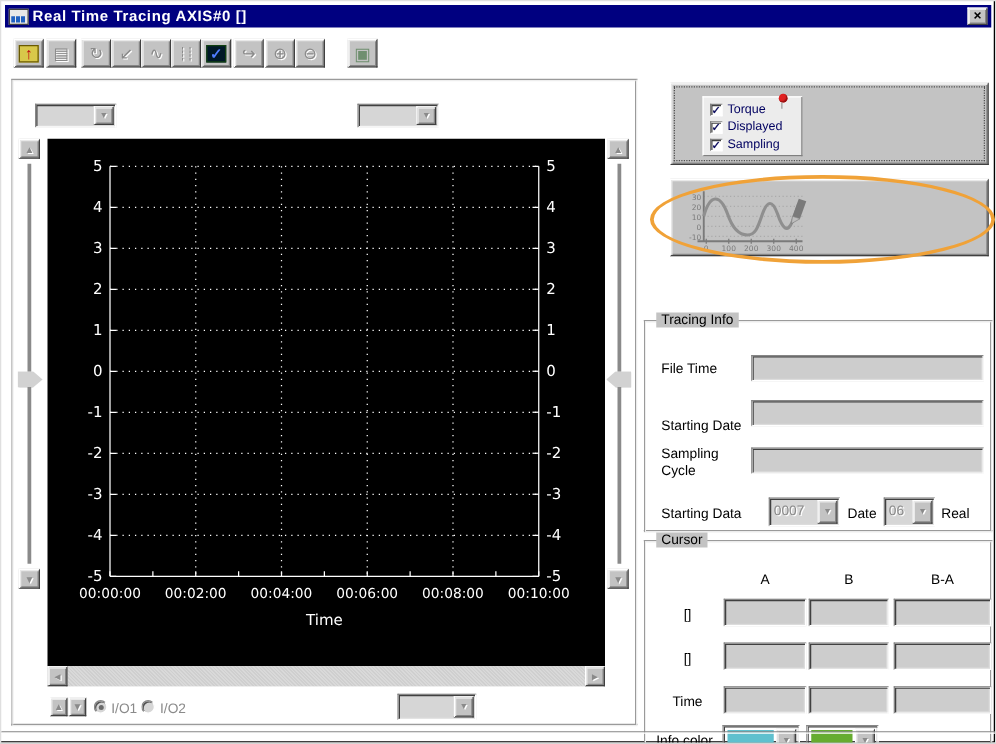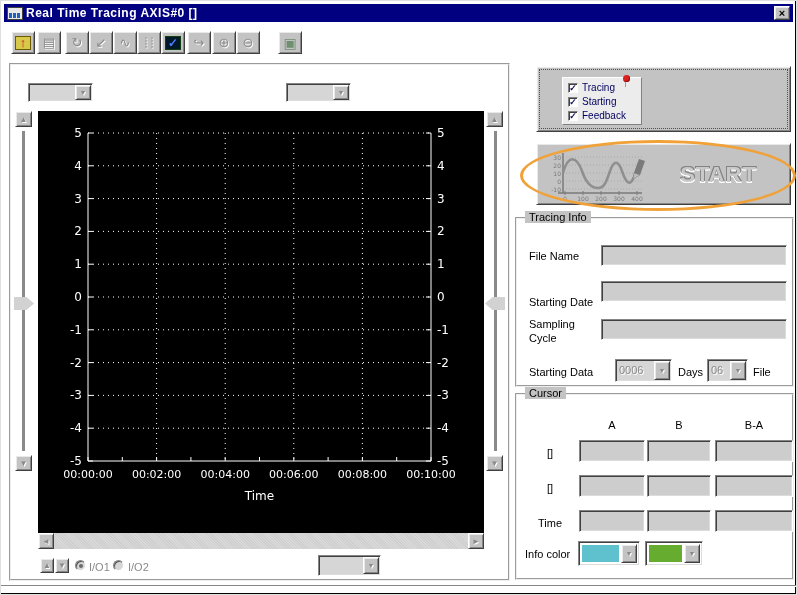--- a/index.html
+++ b/index.html
@@ -5,21 +5,21 @@
   * { margin:0; padding:0; box-sizing:border-box; }
   html,body { width:797px; height:595px; background:#808080; }
   body { font-family:"Liberation Sans", sans-serif; font-size:11px; color:#000; }
   .window { position:relative; width:797px; height:595px; background:#ffffff;
             border:1px solid #dfdfdf; box-shadow: inset -1px -1px 0 #000, inset 1px 1px 0 #fff; overflow:hidden; }
   
   .raised { background:#C3C3C3; border:1px solid; border-color:#fff #404040 #404040 #fff;
             box-shadow: inset 1px 1px 0 #e9e9e9, inset -1px -1px 0 #868686; }
   .sunken { border:1px solid; border-color:#868686 #fff #fff #868686;
             box-shadow: inset 1px 1px 0 #404040, inset -1px -1px 0 #dcdcdc; }
-  .gbox   { position:absolute; border:2px groove #eeeeee; }
+  .gbox   { position:absolute; border:2px groove #eeeeee;margin-top:39px; }
   .gbox > .legend { position:absolute; top:-8px; left:8px; background:#C3C3C3; padding:0 4px; }
   .lbl { position:absolute; color:#000; }
   .field { position:absolute; background:#cdcdcd; }
   
   .titlebar { position:absolute; left:3px; top:3px; right:3px; height:18px; background:#000080;
               display:flex; align-items:center; padding:0 2px; }
   .title-icon { width:16px; height:13px; background:#e8e8e8; border:1px solid #404040; position:relative; margin:0 3px 0 1px; }
   .title-icon::after { content:""; position:absolute; left:1px; top:5px; width:11px; height:5px;
               background:linear-gradient(90deg,#2060c0 0 3px,#e8e8e8 0 4px,#2060c0 0 7px,#e8e8e8 0 8px,#2060c0 0); }
   .title-text { color:#fff; font-weight:bold; font-size:12px; letter-spacing:0.5px; }
@@ -248,29 +248,29 @@
       <span class="cbtn raised">▼</span>
     </div>
   </div>
 
   <div class="bigbtn raised" style="top:65px;height:66px">
     <div class="focus-ring"></div>
     <div class="mini-panel">
       <span class="pin"></span>
       <div class="cbrow" style="top:4px">
         <span class="cbbox">✓</span>
-        <span>Tracing</span>
+        <span>Torque</span>
       </div>
       <div class="cbrow" style="top:18px">
         <span class="cbbox">✓</span>
-        <span>Starting</span>
+        <span>Displayed</span>
       </div>
       <div class="cbrow" style="top:32px">
         <span class="cbbox">✓</span>
-        <span>Feedback</span>
+        <span>Sampling</span>
       </div>
     </div>
   </div>
 
   <div class="bigbtn raised" style="top:142px;height:62px">
     <div style="position:absolute;left:13px;top:7px;width:100px;height:50px" id="start-icon-host"><svg width="100" height="50" viewBox="0 0 100 50">
           <line x1="13" y1="6" x2="92" y2="6" stroke="#aaa" stroke-dasharray="1 2"></line>
           <text x="11" y="9" fill="#7a7a7a" text-anchor="end" font-size="6">30</text>
           <line x1="13" y1="14" x2="92" y2="14" stroke="#aaa" stroke-dasharray="1 2"></line>
           <text x="11" y="17" fill="#7a7a7a" text-anchor="end" font-size="6">20</text>
@@ -289,54 +289,53 @@
           <line x1="51" y1="40" x2="51" y2="44" stroke="#7a7a7a"></line>
           <text x="51" y="49.5" fill="#7a7a7a" text-anchor="middle" font-size="6">200</text>
           <line x1="69" y1="40" x2="69" y2="44" stroke="#7a7a7a"></line>
           <text x="69" y="49.5" fill="#7a7a7a" text-anchor="middle" font-size="6">300</text>
           <line x1="87" y1="40" x2="87" y2="44" stroke="#7a7a7a"></line>
           <text x="87" y="49.5" fill="#7a7a7a" text-anchor="middle" font-size="6">400</text>
           <path d="M13,22 C18,4 26,4 32,20 C36,32 42,37 48,37 C54,37 56,32 60,20 C64,9 68,9 72,20 C76,32 80,36 84,26 L89,12" fill="none" stroke="#8f8f8f" stroke-width="2.5"></path>
           <path d="M84,22 L89,8 L95,10 L90,24 Z" fill="#7a7a7a"></path>
           <path d="M84,22 L90,24 L83,28 Z" fill="#bdbdbd" stroke="#7a7a7a" stroke-width="0.5"></path>
         </svg></div>
-    <span class="start-text">START</span>
   </div>
 
   <div class="ellipse"></div>
 
   <div class="gbox" style="left:514px;top:216px;width:279px;height:170px">
     <span class="legend">Tracing Info</span>
 
-    <span class="lbl" style="left:12px;top:31px">File Name</span>
+    <span class="lbl" style="left:12px;top:31px">File Time</span>
     <div class="field sunken" style="left:84px;top:26px;width:186px;height:21px">
       <span></span>
     </div>
 
     <span class="lbl" style="left:12px;top:77px">Starting Date</span>
     <div class="field sunken" style="left:84px;top:62px;width:186px;height:21px">
       <span></span>
     </div>
 
     <span class="lbl" style="left:12px;top:98px;width:58px;line-height:14px">Sampling Cycle</span>
     <div class="field sunken" style="left:84px;top:100px;width:186px;height:21px">
       <span></span>
     </div>
 
     <span class="lbl" style="left:12px;top:147px">Starting Data</span>
     <div class="combo sunken" style="left:98px;top:140px;width:57px;height:23px">
-      <span class="cval" style="color:#8a8a8a;text-shadow:1px 1px 0 #fff;top:4px">0006</span>
-      <span class="cbtn raised">▼</span>
-    </div>
-    <span class="lbl" style="left:161px;top:147px">Days</span>
+      <span class="cval" style="color:#8a8a8a;text-shadow:1px 1px 0 #fff;top:4px">0007</span>
+      <span class="cbtn raised">▼</span>
+    </div>
+    <span class="lbl" style="left:161px;top:147px">Date</span>
     <div class="combo sunken" style="left:190px;top:140px;width:41px;height:23px">
       <span class="cval" style="color:#8a8a8a;text-shadow:1px 1px 0 #fff;top:4px">06</span>
       <span class="cbtn raised">▼</span>
     </div>
-    <span class="lbl" style="left:236px;top:147px">File</span>
+    <span class="lbl" style="left:236px;top:147px">Real</span>
   </div>
 
   <div class="gbox" style="left:514px;top:392px;width:279px;height:187px">
     <span class="legend">Cursor</span>
 
     <span class="lbl" style="left:62px;top:24px;width:66px;text-align:center">A</span>
     <span class="lbl" style="left:130px;top:24px;width:64px;text-align:center">B</span>
     <span class="lbl" style="left:198px;top:24px;width:78px;text-align:center">B-A</span>
 
     <span class="lbl" style="left:8px;top:52px;width:50px;text-align:center">[]</span>

